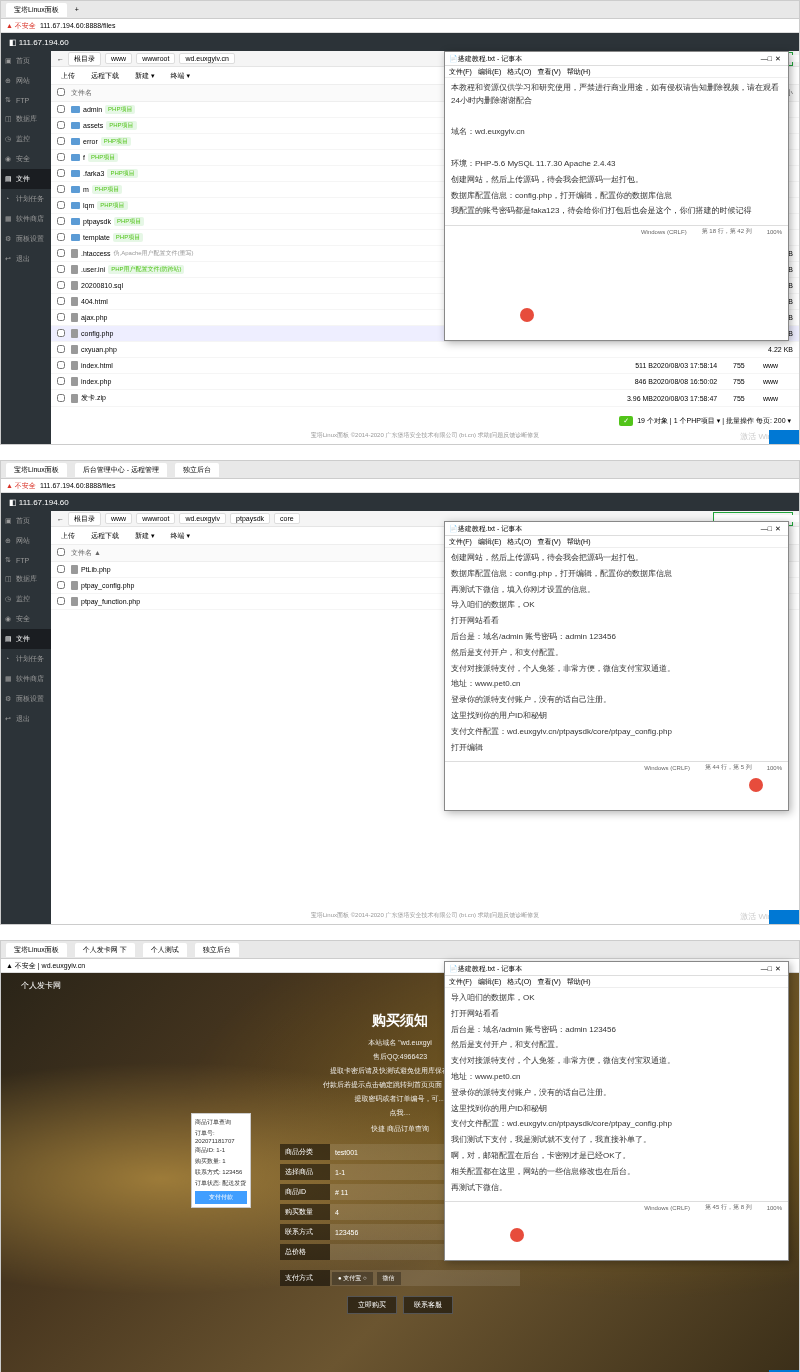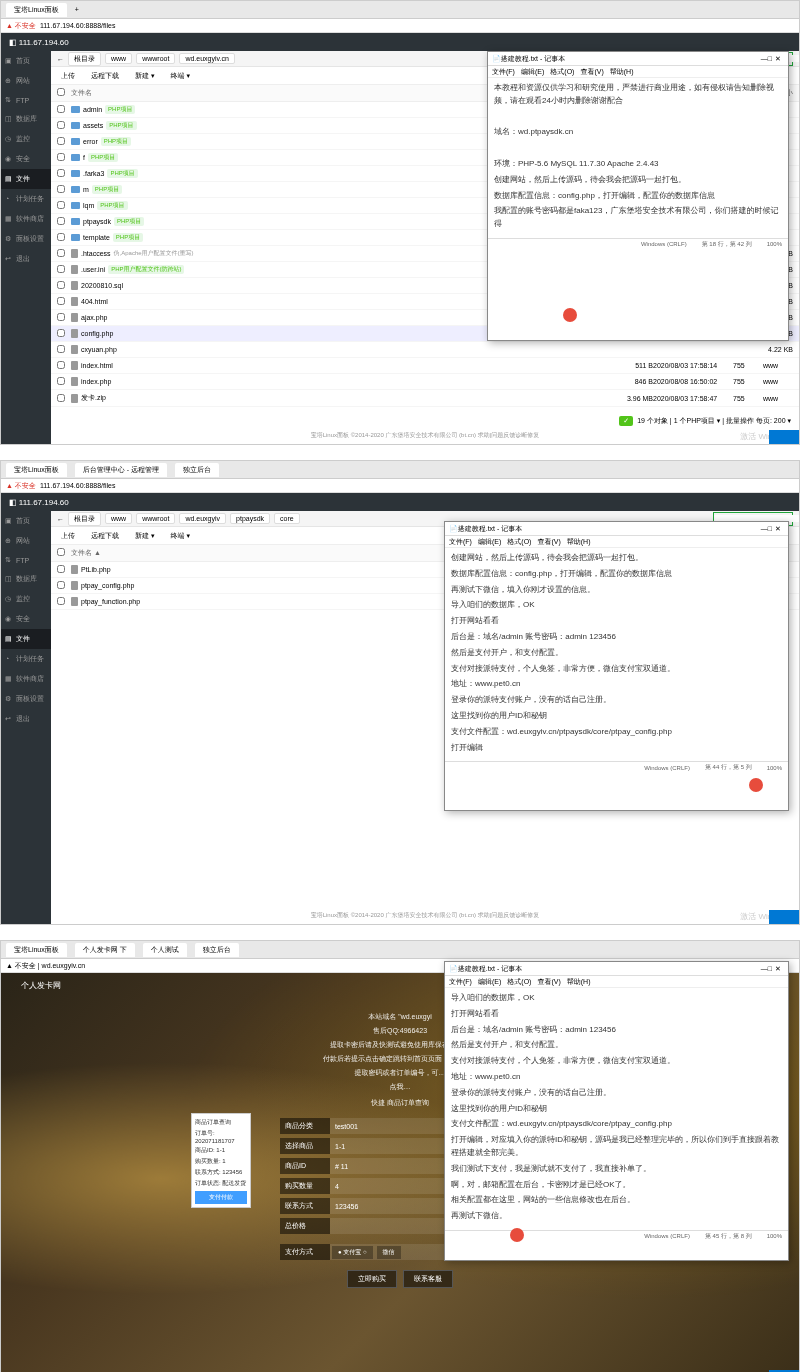--- a/index.html
+++ b/index.html
@@ -29,21 +29,21 @@
 .col-check{width:14px}
 .col-name{flex:1;display:flex;align-items:center;gap:3px}
 .col-size{width:40px;text-align:right}
 .col-time{width:80px}
 .col-perm{width:30px}
 .col-owner{width:30px}
 .folder-icon{width:9px;height:7px;background:#5b9bd5;border-radius:1px;display:inline-block}
 .file-icon{width:7px;height:9px;background:#999;border-radius:1px;display:inline-block}
 .tag-green{background:#e6f7e6;color:#52c41a;padding:0 3px;border-radius:2px;font-size:6px}
 .notepad{position:absolute;background:#fff;border:1px solid #888;box-shadow:2px 2px 8px rgba(0,0,0,0.3);font-size:8px}
-.np1{top:50px;right:10px;width:302px;height:290px}
+.np1{top:50px;right:10px;width:345px;height:290px}
 .np2{top:60px;right:10px;width:345px;height:290px}
 .np3{top:20px;right:10px;width:345px;height:300px}
 .np-title{height:14px;background:#fff;display:flex;align-items:center;padding:0 4px;border-bottom:1px solid #ddd;font-size:7px}
 .np-title-text{flex:1}
 .np-close{width:12px;text-align:center;cursor:pointer}
 .np-menu{height:12px;display:flex;align-items:center;padding:0 4px;gap:6px;font-size:7px;border-bottom:1px solid #eee}
 .np-content{padding:4px 6px;font-size:8px;line-height:1.6;color:#333;overflow:hidden}
 .np-content p{margin-bottom:3px}
 .np-status{height:12px;border-top:1px solid #ddd;display:flex;align-items:center;justify-content:flex-end;padding:0 6px;font-size:6px;gap:15px;color:#666}
 .red-dot{width:14px;height:14px;background:#e74c3c;border-radius:50%;display:inline-block;position:absolute}
@@ -295,26 +295,26 @@
     <div class="np-menu">
       <span>文件(F)</span>
       <span>编辑(E)</span>
       <span>格式(O)</span>
       <span>查看(V)</span>
       <span>帮助(H)</span>
     </div>
     <div class="np-content" id="np-text-1">
         <p>本教程和资源仅供学习和研究使用，严禁进行商业用途，如有侵权请告知删除视频，请在观看24小时内删除谢谢配合</p>
         <p>&nbsp;</p>
-        <p>域名：wd.ptpaysdk.cn</p>
+        <p>域名：wd.euxgyiv.cn</p>
         <p>&nbsp;</p>
         <p>环境：PHP-5.6   MySQL 11.7.30   Apache 2.4.43</p>
         <p>创建网站，然后上传源码，待会我会把源码一起打包。</p>
         <p>数据库配置信息：config.php，打开编辑，配置你的数据库信息</p>
-        <p>我配置的账号密码都是faka123，广东堡塔安全技术有限公司，你们搭建的时候记得</p>
+        <p>我配置的账号密码都是faka123，待会给你们打包后也会是这个，你们搭建的时候记得</p>
       </div>
     <div class="red-dot" style="bottom:18px;left:75px"></div>
     <div class="np-status">
       <span>Windows (CRLF)</span>
         <span>第 18 行，第 42 列</span>
         <span>100%</span>
     </div>
   </div>
   <div class="watermark">激活 Windows</div>
   <div class="taskbar"></div>
@@ -496,20 +496,21 @@
     <div class="website">
       <div class="anime-bg"></div>
       <div class="site-header">
         <span>个人发卡网</span>
         <span style="display:flex;gap:10px">
           <span>后台配置页</span>
           <span>订单查询提卡 ▾</span>
         </span>
       </div>
       <div class="site-content">
+        <div class="site-title">购买须知</div>
         <div class="site-sub">本站域名 "wd.euxgyi</div>
         <div class="site-sub">售后QQ:4966423</div>
         <div class="site-sub">提取卡密后请及快测试避免使用库保存好，…</div>
         <div class="site-sub">付款后若提示点击确定跳转到首页页面，不可重…</div>
         <div class="site-sub">提取密码或者订单编号，可…</div>
         <div class="site-sub">点我…</div>
         <div class="site-sub" style="margin-top:6px">快捷   商品订单查询</div>
         <div class="form-area" id="form3">
             <div class="form-row">
               <span class="form-label">商品分类</span>
@@ -583,21 +584,20 @@
     <div class="np-content" id="np-text-3">
         <p>导入咱们的数据库，OK</p>
         <p>打开网站看看</p>
         <p>后台是：域名/admin  账号密码：admin   123456</p>
         <p>然后是支付开户，和支付配置。</p>
         <p>支付对接派特支付，个人免签，非常方便，微信支付宝双通道。</p>
         <p>地址：www.pet0.cn</p>
         <p>登录你的派特支付账户，没有的话自己注册。</p>
         <p>这里找到你的用户ID和秘钥</p>
         <p>支付文件配置：wd.euxgyiv.cn/ptpaysdk/core/ptpay_config.php</p>
-        <p>打开编辑，对应填入你的派特ID和秘钥，源码是我已经整理完毕的，所以你们到手直接跟着教程搭建就全部完美。</p>
         <p>我们测试下支付，我是测试就不支付了，我直接补单了。</p>
         <p>啊，对，邮箱配置在后台，卡密刚才是已经OK了。</p>
         <p>相关配置都在这里，网站的一些信息修改也在后台。</p>
         <p>再测试下微信。</p>
       </div>
     <div class="red-dot" style="bottom:18px;left:65px"></div>
     <div class="np-status">
       <span>Windows (CRLF)</span>
         <span>第 45 行，第 8 列</span>
         <span>100%</span>

